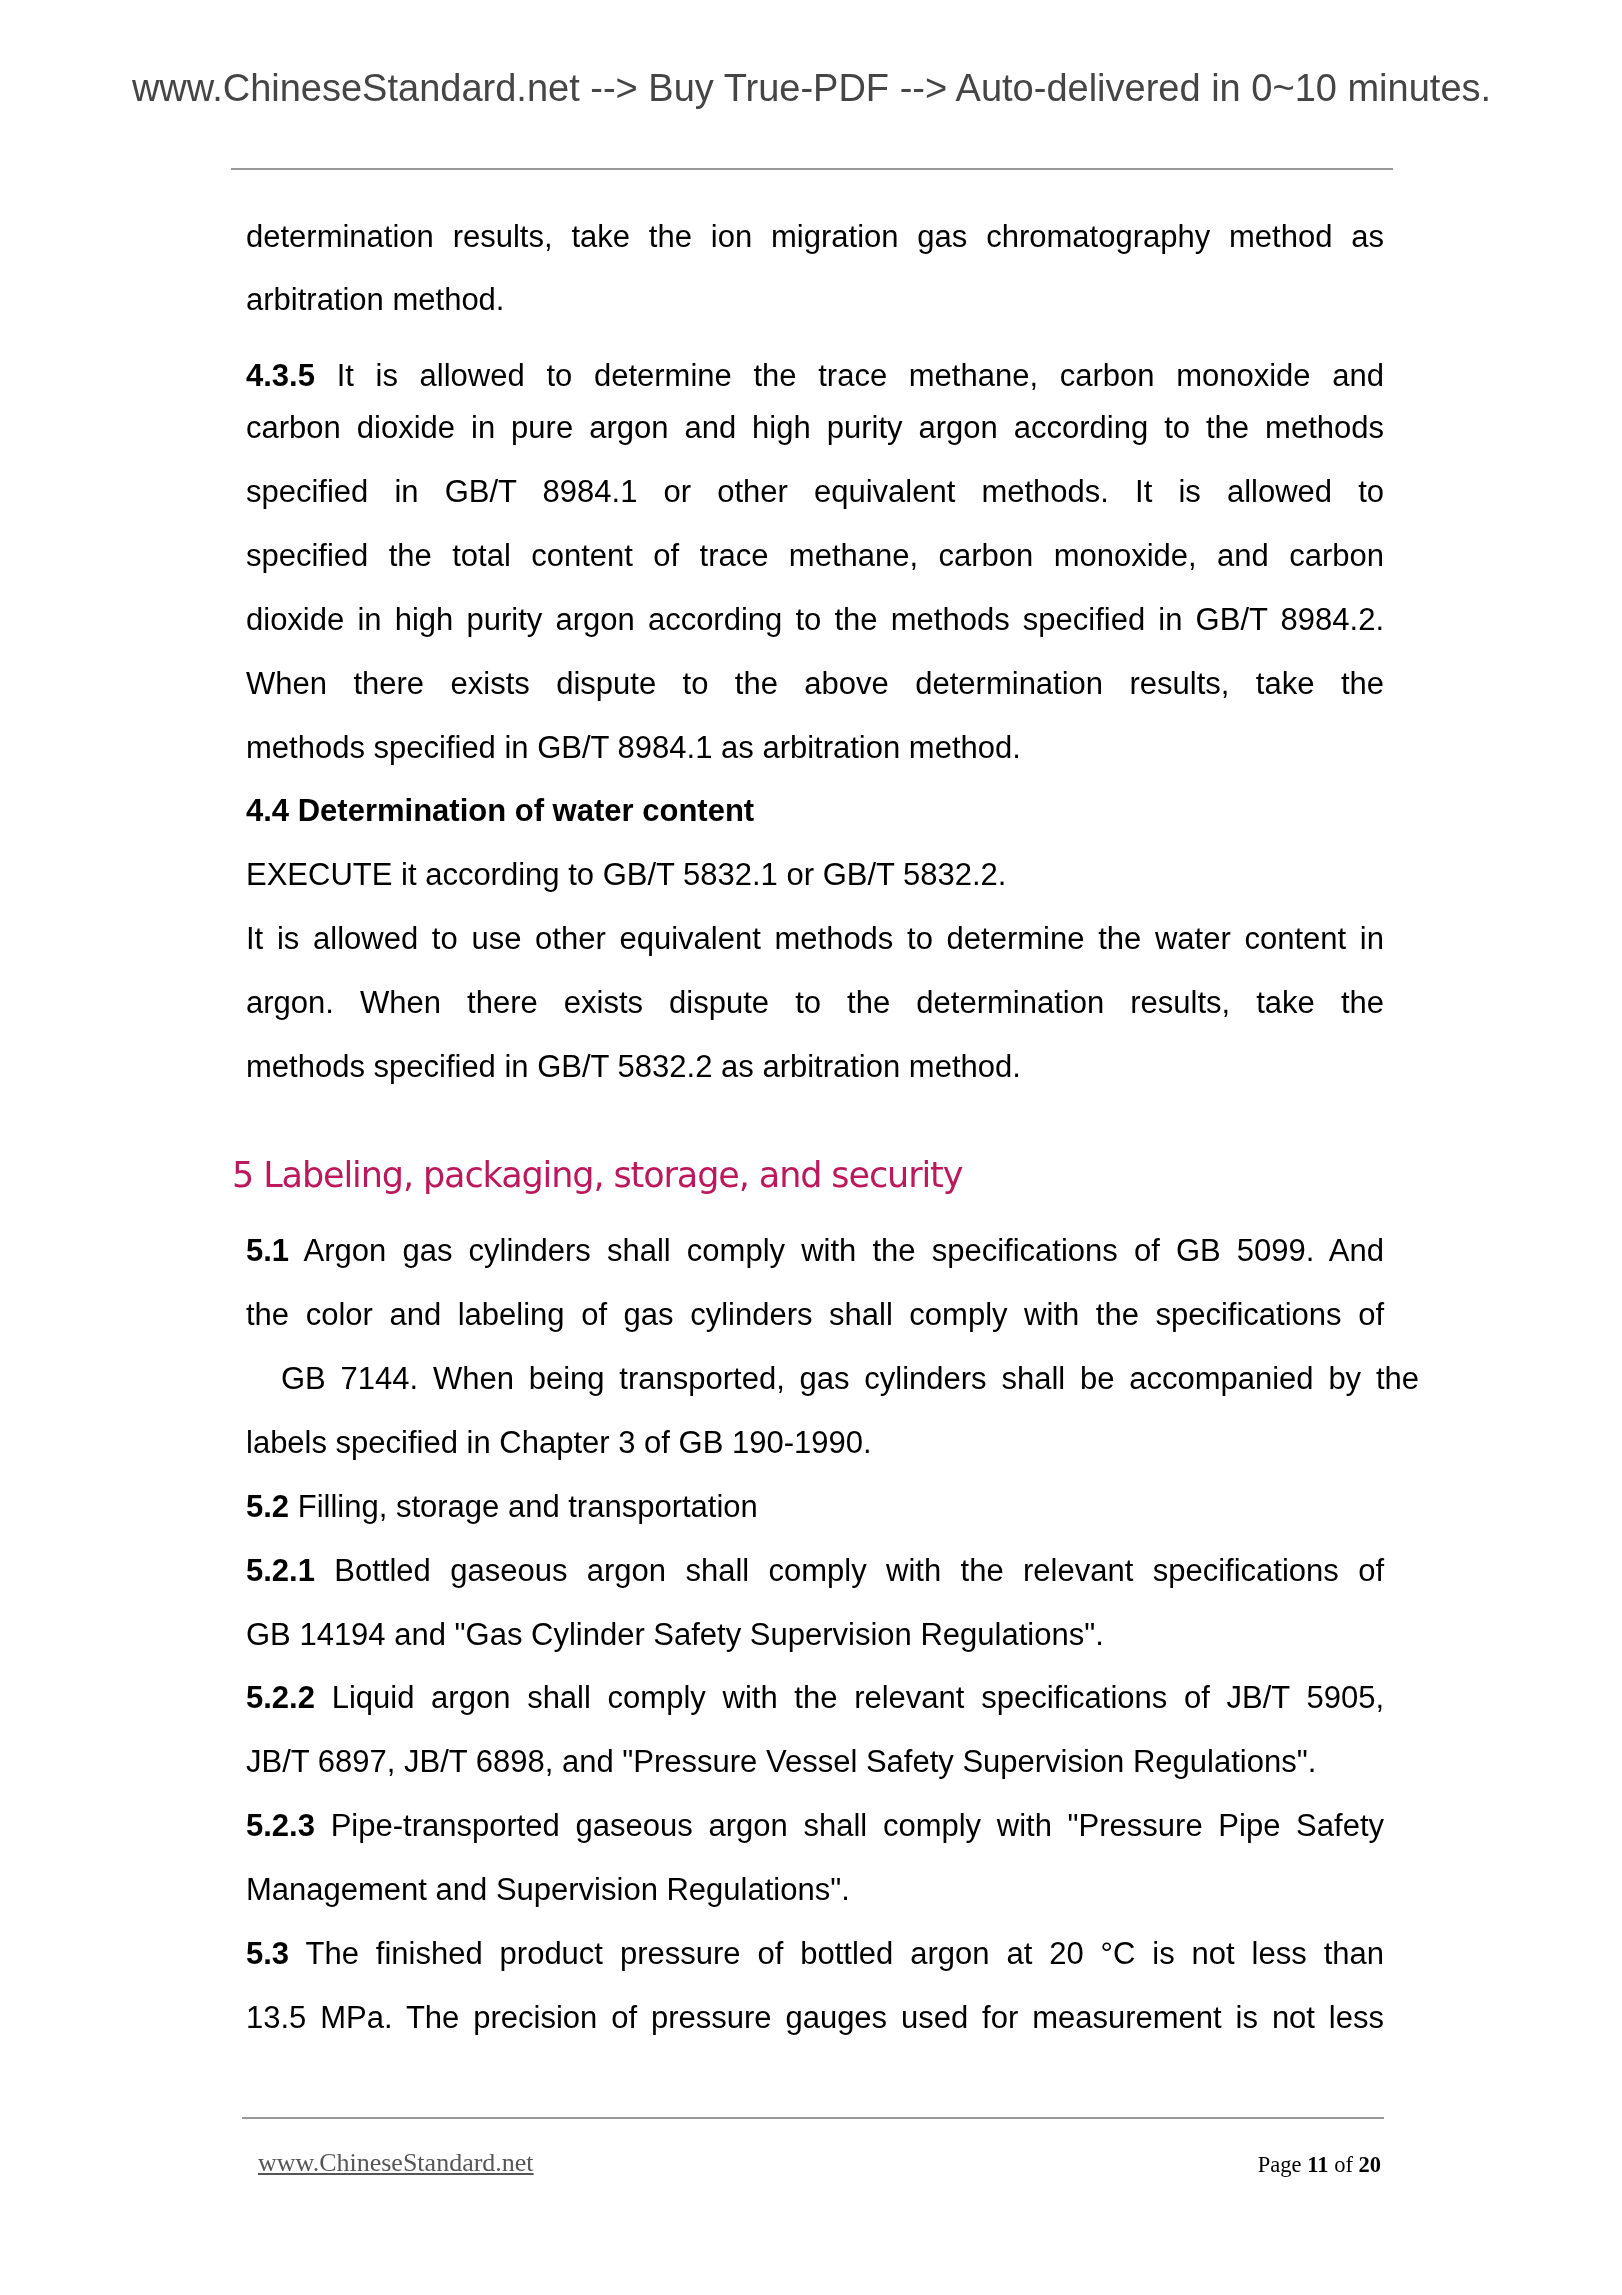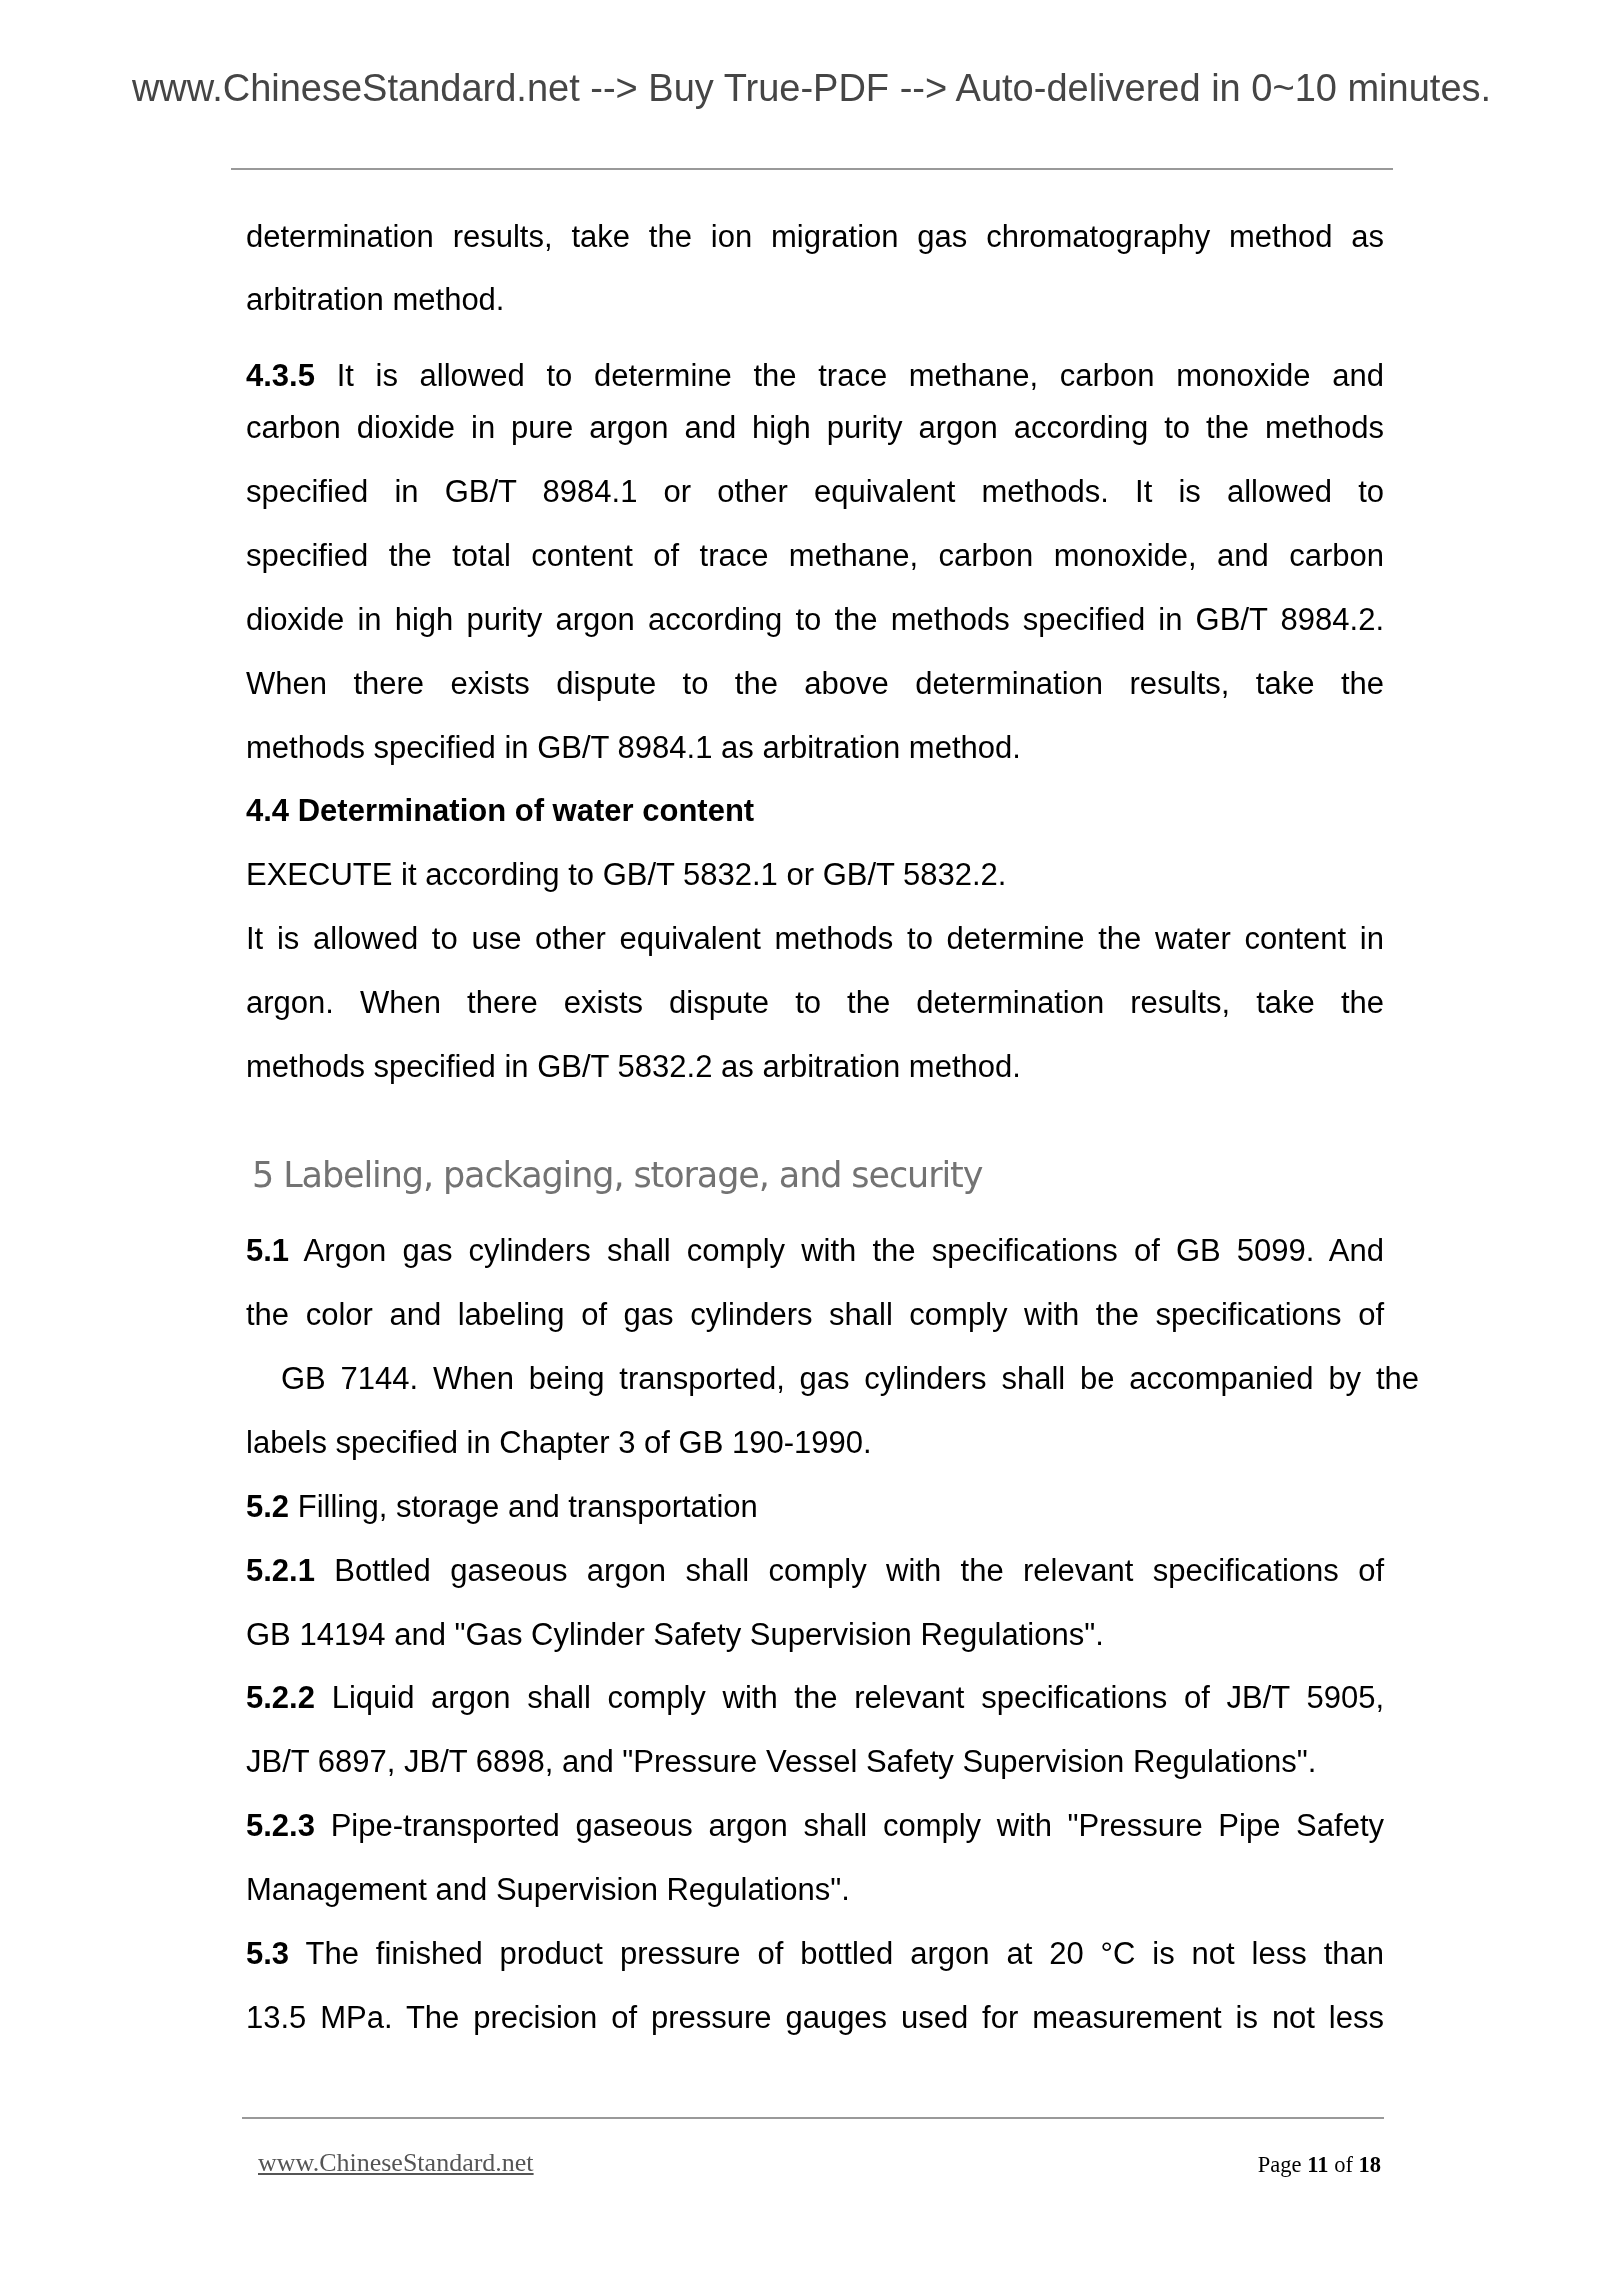--- a/index.html
+++ b/index.html
@@ -22,22 +22,22 @@
     position: absolute; left: 246px; width: 1138px; top: 0;
     font-family: "Liberation Sans", sans-serif; font-size: 31px; color: #000;
   }
   .line {
     position: absolute; left: 0; width: 1138px; height: 38px; line-height: 38px;
     white-space: nowrap; text-align: justify; text-align-last: justify;
   }
   .line.last { text-align-last: left; text-align: left; }
   .line b { font-weight: bold; }
   .sec-title {
-    position: absolute; left: 252px; top: 1152px;
-    font-family: "DejaVu Sans", sans-serif; font-size: 35px; color: #737373;
+    position: absolute; left: 232px; top: 1152px;
+    font-family: "DejaVu Sans", sans-serif; font-size: 35px; color: #be185d;
     line-height: 47px; letter-spacing: -1.1px; white-space: nowrap;
   }
   .footer-link {
     position: absolute; left: 258px; top: 2148px;
     font-family: "Liberation Serif", serif; font-size: 26px; color: #555;
     line-height: 30px; text-decoration: underline; white-space: nowrap;
   }
   .footer-page {
     position: absolute; right: 242px; top: 2151px;
     font-family: "Liberation Serif", serif; font-size: 22.5px; color: #000;
@@ -89,16 +89,16 @@
         <div class="line last" style="top: 1871px;"><span>Management and Supervision Regulations".</span></div>
         <div class="line" style="top: 1935px;"><b>5.3</b><span> The finished product pressure of bottled argon at 20 °C is not less than</span></div>
         <div class="line" style="top: 1999px;"><span>13.5 MPa. The precision of pressure gauges used for measurement is not less</span></div>
       </div>
   </div>
 
   <div class="rule bottom"></div>
 
   <a class="footer-link">www.ChineseStandard.net</a>
 
-  <div class="footer-page"><span>Page </span><b>11</b><span> of </span><b>18</b></div>
+  <div class="footer-page"><span>Page </span><b>11</b><span> of </span><b>20</b></div>
 
 </div>
 
 
 </body></html>

